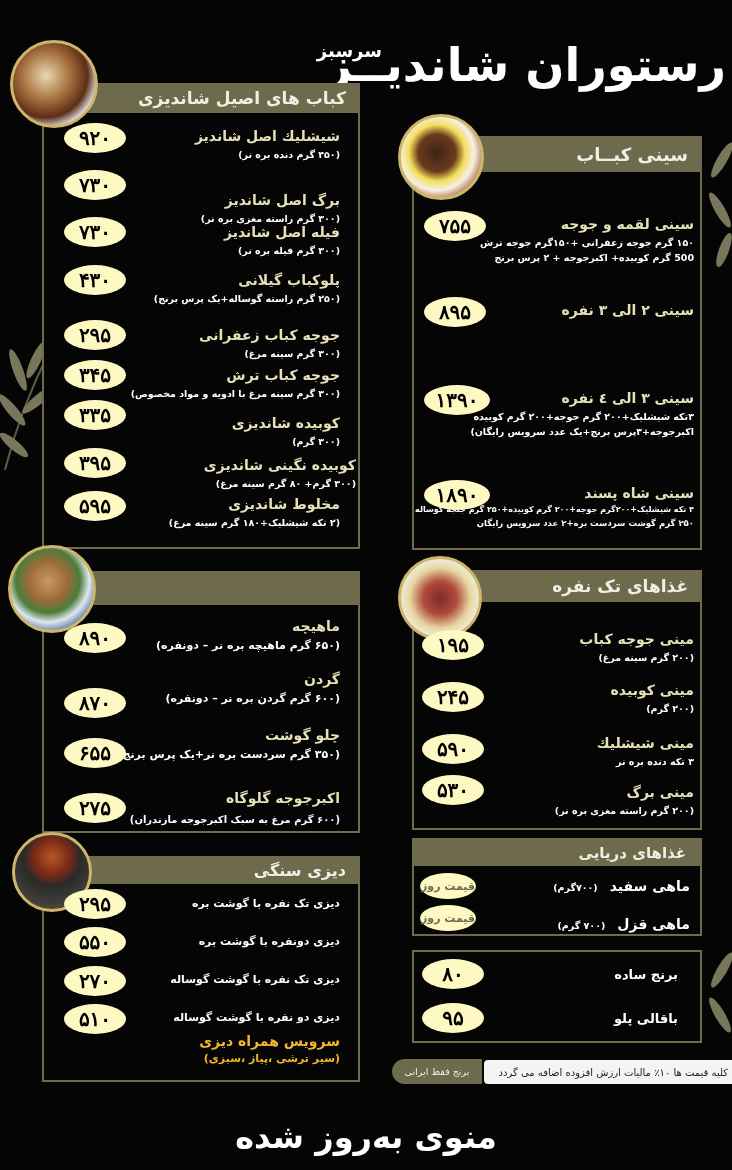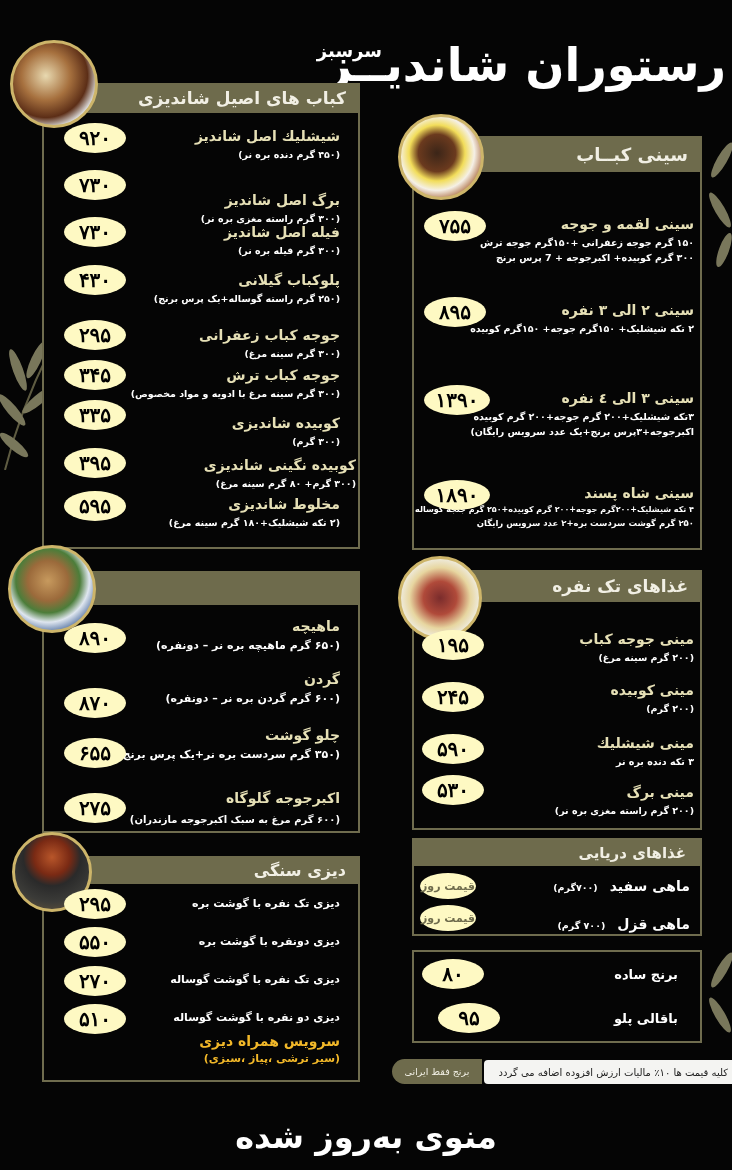--- a/index.html
+++ b/index.html
@@ -119,27 +119,26 @@
 
 <div class="panel" style="left:412px;top:136px;width:290px;height:414px;"></div>
 <div class="header" style="left:480px;top:136px;width:222px;height:36px;font-size:18px;">
   <span>سینی کبــاب</span>
 </div>
 <div class="plate tray" style="left:398px;top:114px;width:86px;height:86px;"></div>
 
 <div class="item" style="right:38px;top:216px">
   <div class="iname">سینی لقمه و جوجه</div>
   <div class="idesc">۱۵۰ گرم جوجه زعفرانی +۱۵۰گرم جوجه ترش</div>
-  <div class="idesc" style="margin-top:0">۳۰۰ گرم کوبیده+ اکبرجوجه + 7 پرس برنج</div>
+  <div class="idesc" style="margin-top:0">500 گرم کوبیده+ اکبرجوجه + ۲ پرس برنج</div>
 </div>
 <div class="price" style="left:424px;top:211px">۷۵۵</div>
 
 <div class="item" style="right:38px;top:302px">
   <div class="iname">سینی ۲ الی ۳ نفره</div>
-  <div class="idesc">۲ تکه شیشلیک+ ۱۵۰گرم جوجه+ ۱۵۰گرم کوبیده</div>
 </div>
 <div class="price" style="left:424px;top:297px">۸۹۵</div>
 
 <div class="item" style="right:38px;top:390px">
   <div class="iname">سینی ۳ الی ٤ نفره</div>
   <div class="idesc">۳تکه شیشلیک+۲۰۰ گرم جوجه+۲۰۰ گرم کوبیده</div>
   <div class="idesc" style="margin-top:0">اکبرجوجه+۳پرس برنج+یک عدد سرویس رایگان)</div>
 </div>
 <div class="price" style="left:424px;top:385px;width:66px">۱۳۹۰</div>
 
@@ -253,18 +252,18 @@
 <div class="panel" style="left:412px;top:950px;width:290px;height:93px;"></div>
 
 <div class="item" style="right:54px;top:964px">
   <span class="iname" style="color:#fff;font-size:13px">برنج ساده</span>
 </div>
 <div class="price" style="left:422px;top:959px">۸۰</div>
 
 <div class="item" style="right:54px;top:1008px">
   <span class="iname" style="color:#fff;font-size:13px">باقالی پلو</span>
 </div>
-<div class="price" style="left:438px;top:1003px">۹۵</div>
+<div class="price" style="left:422px;top:1003px">۹۵</div>
 
 <div class="rice-badge">برنج فقط ایرانی</div>
 <div class="tax">کلیه قیمت ها ۱۰٪ مالیات ارزش افزوده اضافه می گردد</div>
 
 <div class="footer">منوی بەروز شده</div>
 
 </body></html>

